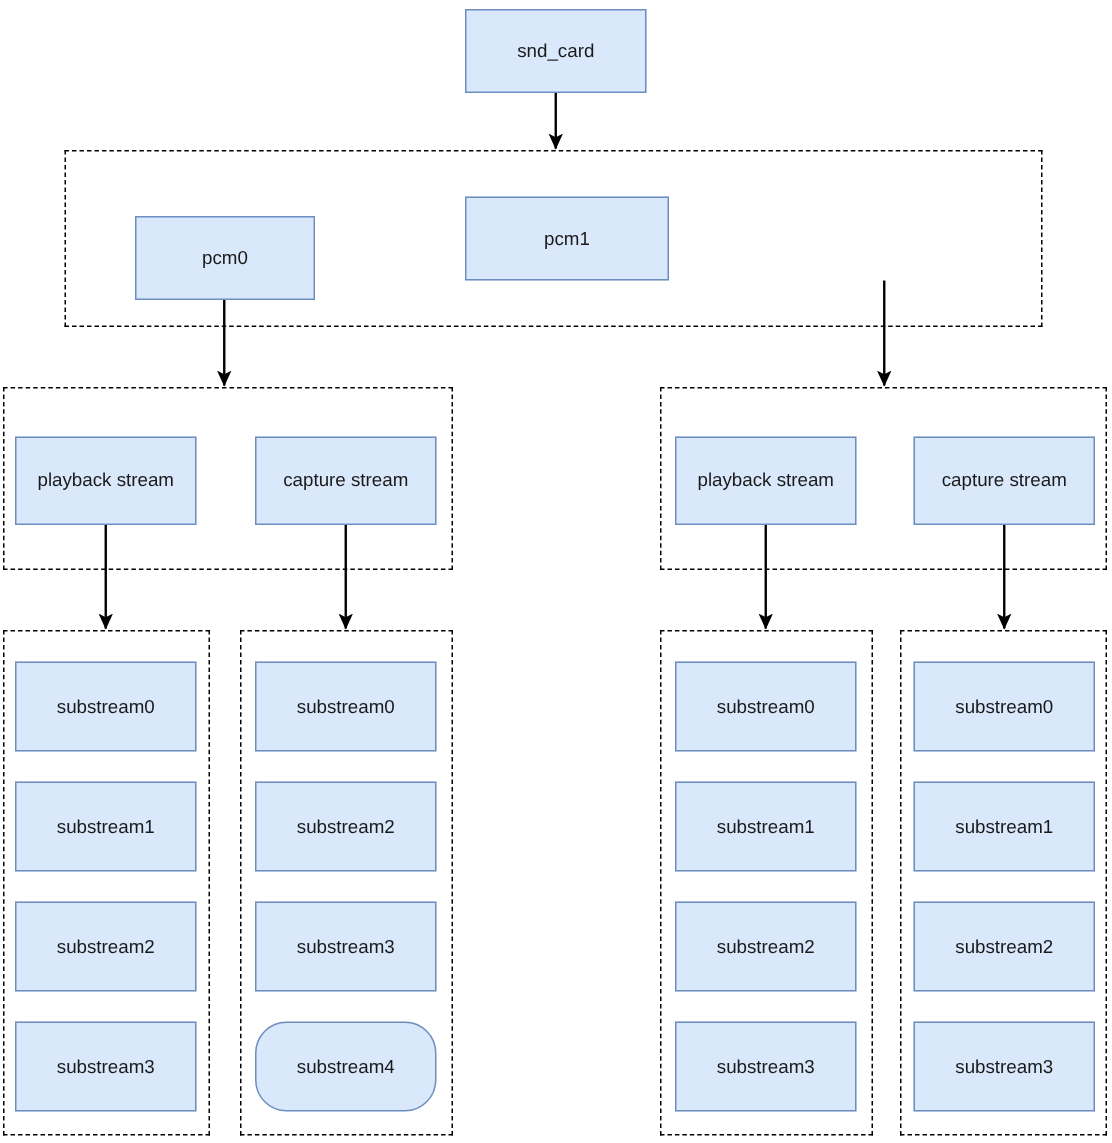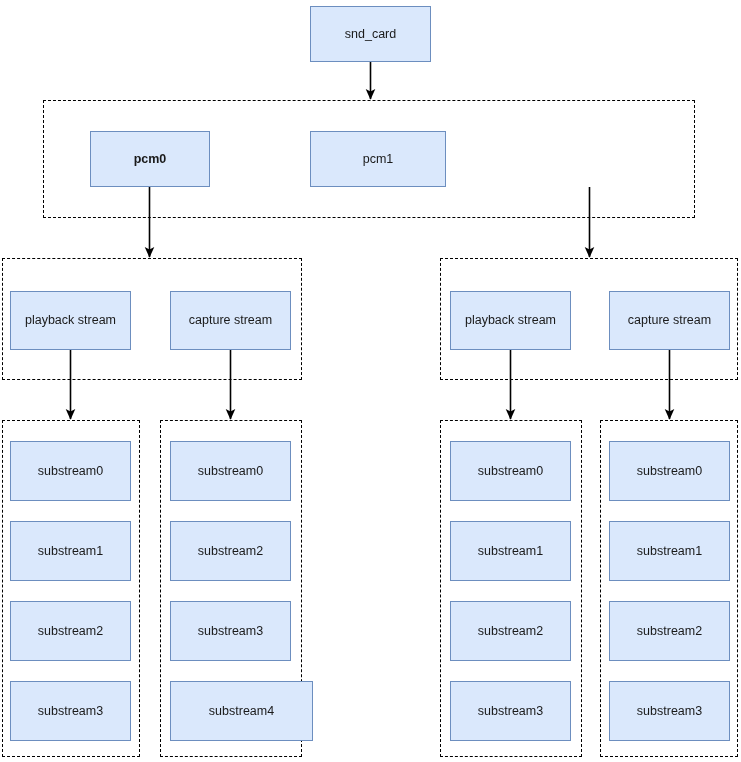--- a/index.html
+++ b/index.html
@@ -70,42 +70,42 @@
 
       <line x1="510.5" y1="350" x2="510.5" y2="419" stroke="#000000" stroke-width="1.6" marker-end="url(#ah)"></line>
 
       <line x1="669.5" y1="350" x2="669.5" y2="419" stroke="#000000" stroke-width="1.6" marker-end="url(#ah)"></line>
     </svg>
   </div>
 
   <div class="node" style="left:310px;top:6px;width:121px;height:56px;">snd_card</div>
 
   <div class="group" style="left:43px;top:100px;width:652px;height:118px;"></div>
-  <div class="node" style="left:90px;top:131px;width:120px;height:56px;font-weight:bold;">pcm0</div>
+  <div class="node" style="left:90px;top:144px;width:120px;height:56px;">pcm0</div>
   <div class="node" style="left:310px;top:131px;width:136px;height:56px;">pcm1</div>
 
   <div class="group" style="left:2px;top:258px;width:300px;height:122px;"></div>
   <div class="node" style="left:10px;top:291px;width:121px;height:59px;">playback stream</div>
   <div class="node" style="left:170px;top:291px;width:121px;height:59px;">capture stream</div>
 
   <div class="group" style="left:440px;top:258px;width:298px;height:122px;"></div>
   <div class="node" style="left:450px;top:291px;width:121px;height:59px;">playback stream</div>
   <div class="node" style="left:609px;top:291px;width:121px;height:59px;">capture stream</div>
 
   <div class="group" style="left:2px;top:420px;width:138px;height:337px;"></div>
   <div class="node" style="left:10px;top:441px;width:121px;height:60px;">substream0</div>
   <div class="node" style="left:10px;top:521px;width:121px;height:60px;">substream1</div>
   <div class="node" style="left:10px;top:601px;width:121px;height:60px;">substream2</div>
   <div class="node" style="left:10px;top:681px;width:121px;height:60px;">substream3</div>
 
   <div class="group" style="left:160px;top:420px;width:142px;height:337px;"></div>
   <div class="node" style="left:170px;top:441px;width:121px;height:60px;">substream0</div>
   <div class="node" style="left:170px;top:521px;width:121px;height:60px;">substream2</div>
   <div class="node" style="left:170px;top:601px;width:121px;height:60px;">substream3</div>
-  <div class="node" style="left:170px;top:681px;width:143px;height:60px;">substream4</div>
+  <div class="node" style="left:170px;top:681px;width:121px;height:60px;border-radius:21px;">substream4</div>
 
   <div class="group" style="left:440px;top:420px;width:142px;height:337px;"></div>
   <div class="node" style="left:450px;top:441px;width:121px;height:60px;">substream0</div>
   <div class="node" style="left:450px;top:521px;width:121px;height:60px;">substream1</div>
   <div class="node" style="left:450px;top:601px;width:121px;height:60px;">substream2</div>
   <div class="node" style="left:450px;top:681px;width:121px;height:60px;">substream3</div>
 
   <div class="group" style="left:600px;top:420px;width:138px;height:337px;"></div>
   <div class="node" style="left:609px;top:441px;width:121px;height:60px;">substream0</div>
   <div class="node" style="left:609px;top:521px;width:121px;height:60px;">substream1</div>

